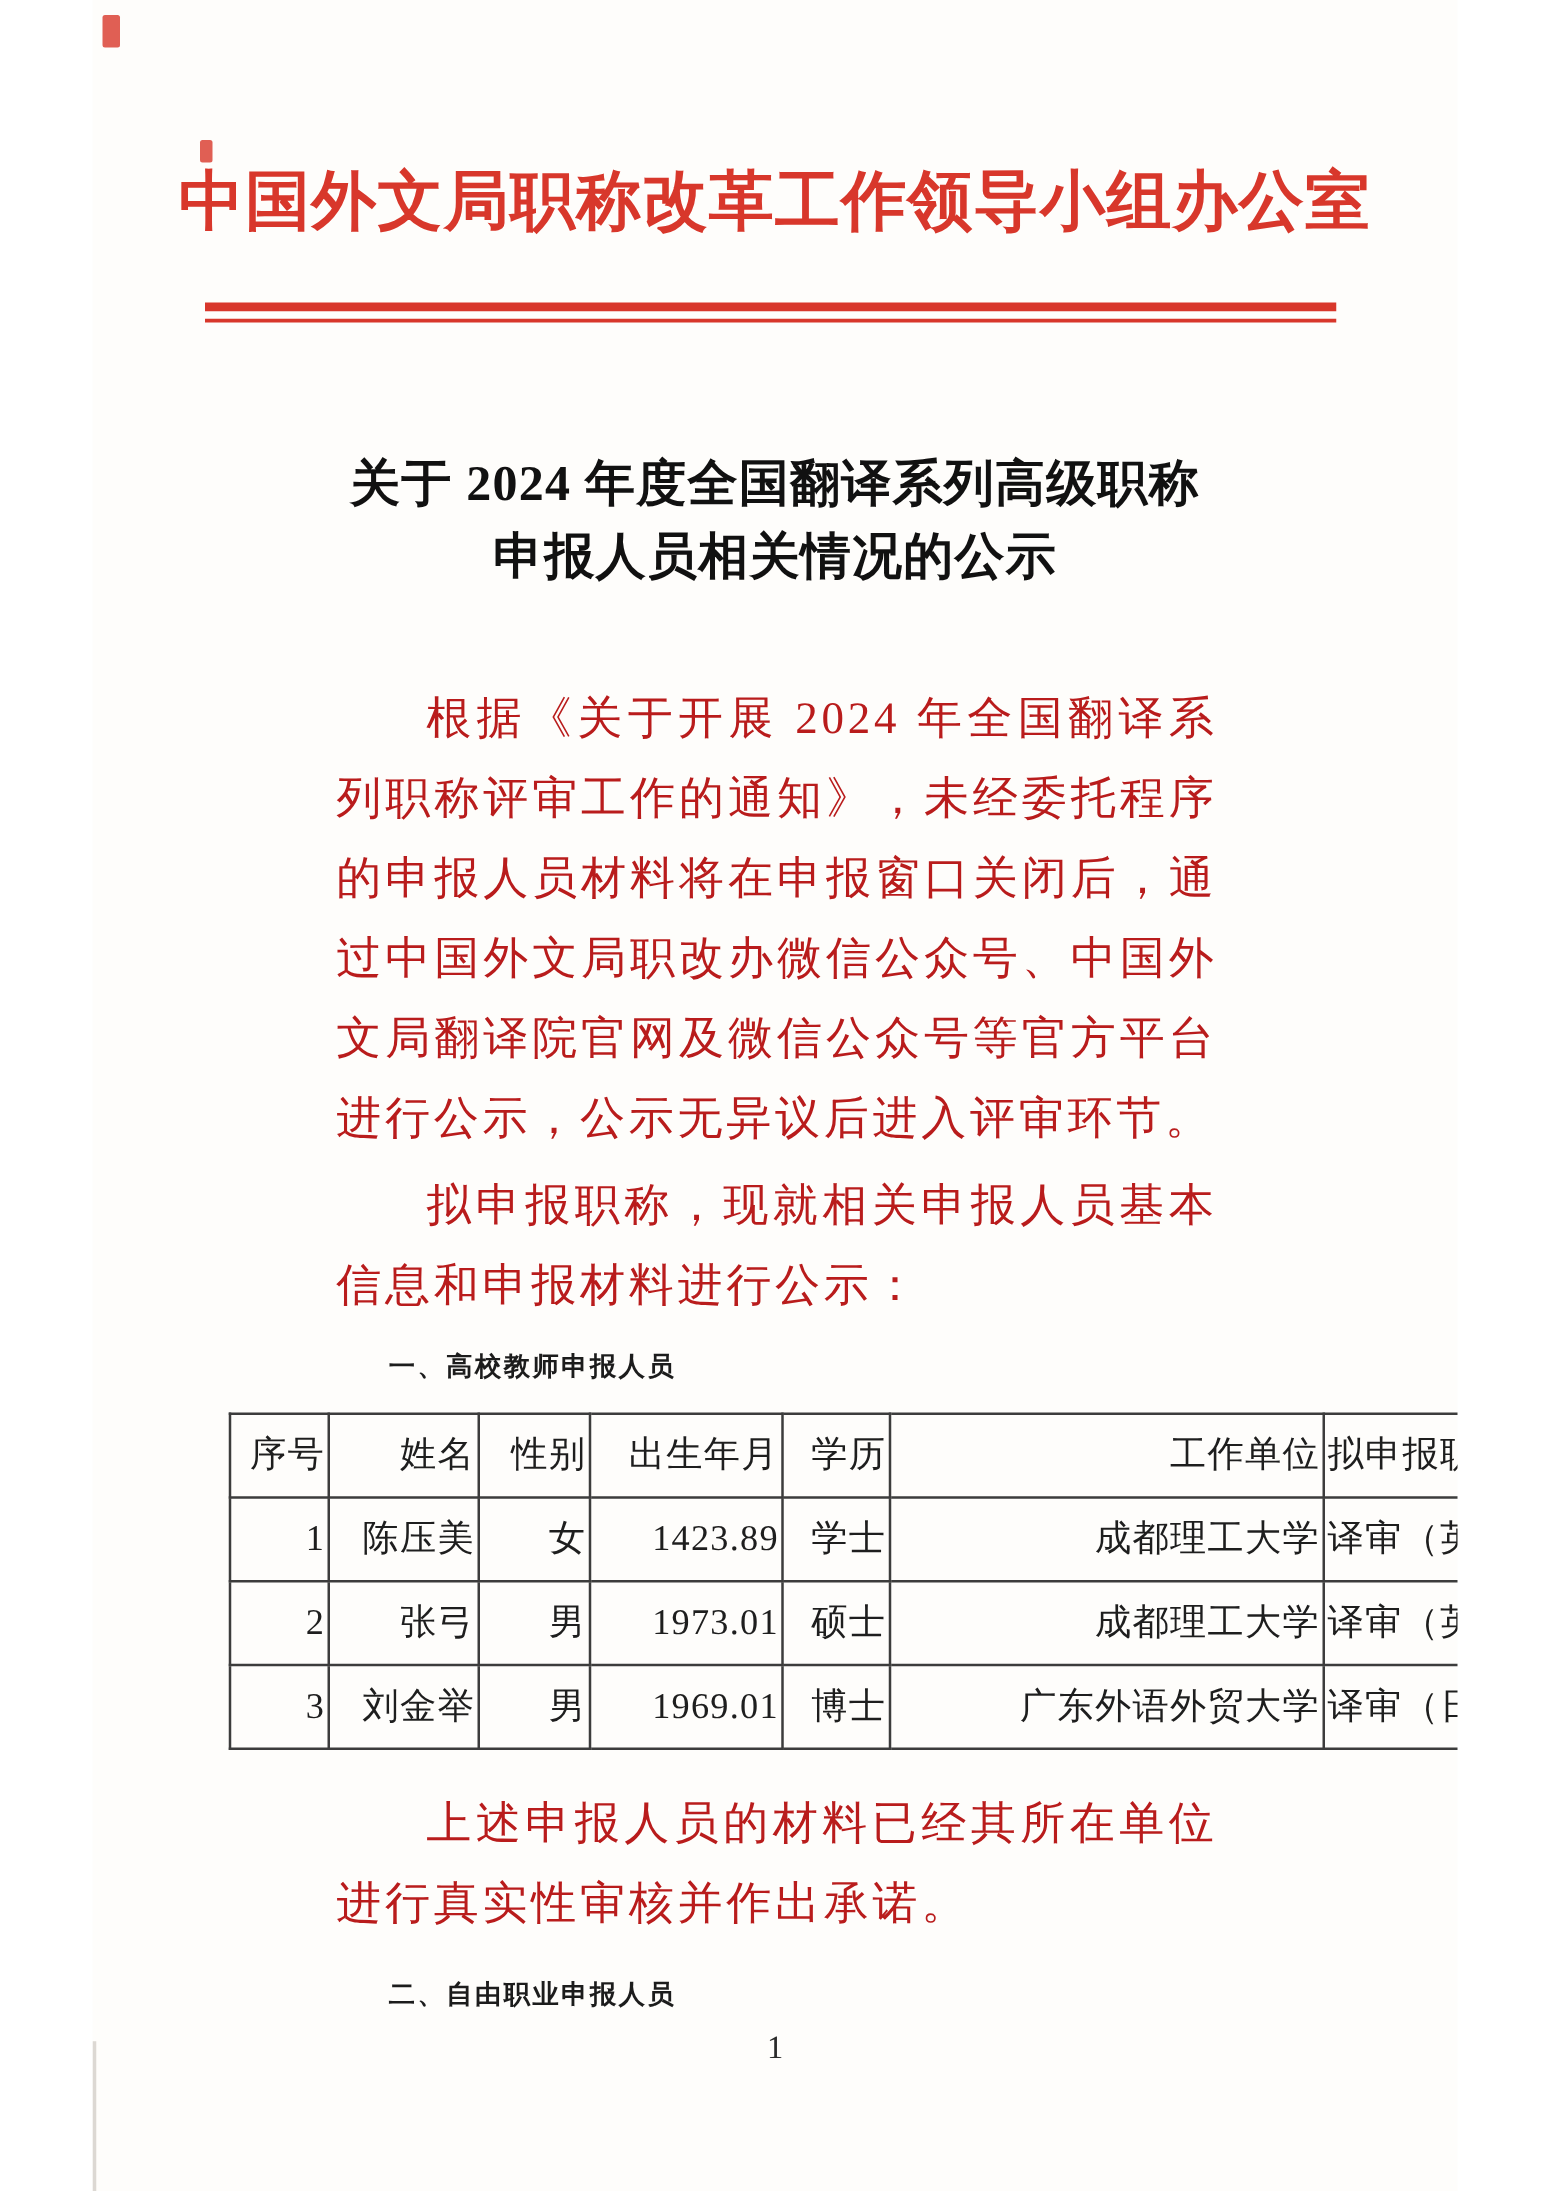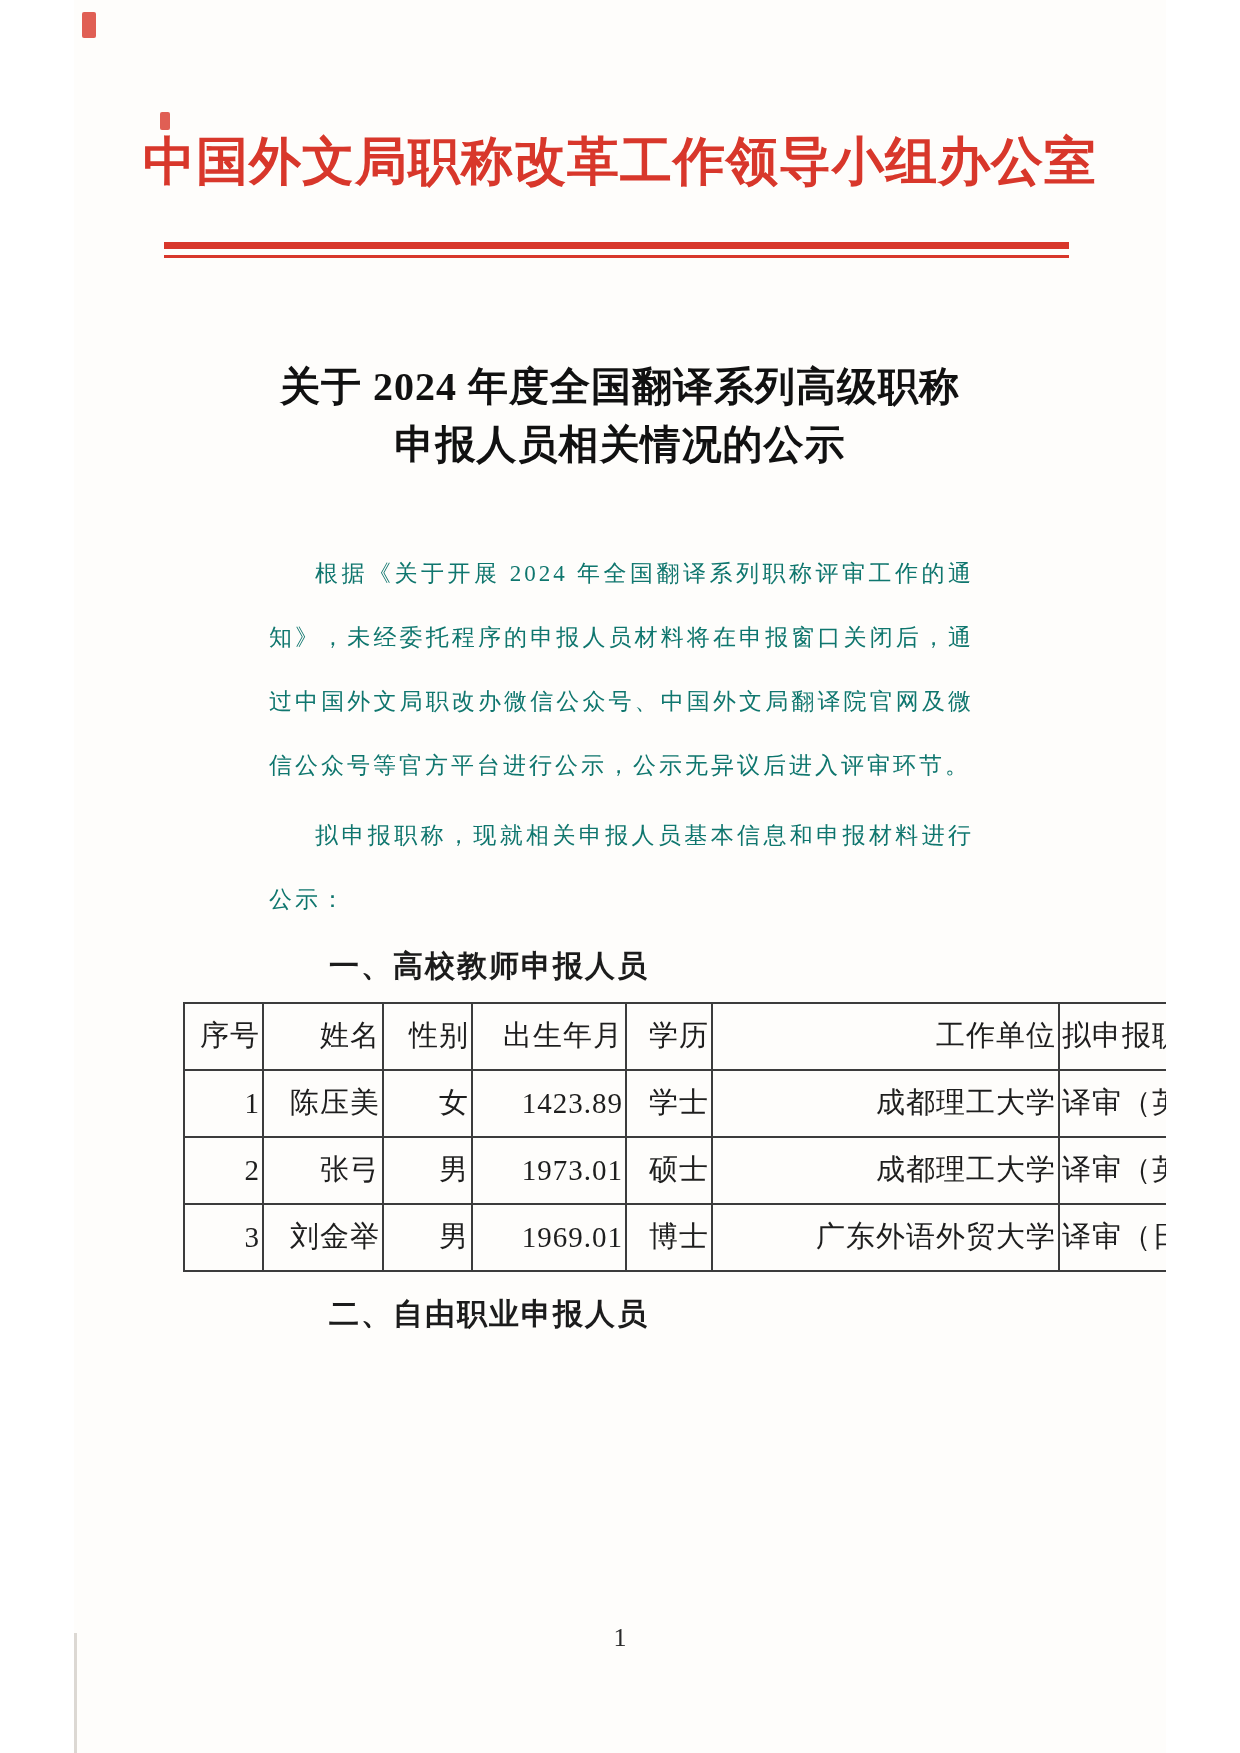--- a/index.html
+++ b/index.html
@@ -38,32 +38,32 @@
     font-size:40px;
     font-weight:bold;
     line-height:58px;
     color:#111;
     letter-spacing:1px;
   }
 
   
   .body-text{
     margin:68px 192px 0 195px;
-    font-size:23px;
+    font-size:36px;
     line-height:64px;
     text-align:justify;
-    color:#0f766e;
+    color:#b91c1c;
     letter-spacing:3px;
   }
   .body-text p{margin:0;text-indent:2em;}
   .body-text p + p{margin-top:6px;}
 
   .section-heading{
     margin:10px 192px 0 195px;
-    font-size:30px;
+    font-size:21px;
     font-weight:bold;
     color:#1c1c1c;
     text-indent:2em;
     line-height:48px;
     font-family:"Liberation Sans","DejaVu Sans",sans-serif;
     letter-spacing:2px;
   }
   .section-heading.second{margin-top:18px;}
 
   
@@ -181,18 +181,21 @@
           <td>刘金举</td>
           <td>男</td>
           <td>1969.01</td>
           <td>博士</td>
           <td>广东外语外贸大学</td>
           <td>译审（日语）</td>
         </tr>
       </tbody>
   </table>
 
+  <div class="body-text after-table">
+    <p>上述申报人员的材料已经其所在单位进行真实性审核并作出承诺。</p>
+  </div>
 
   <div class="section-heading second">二、自由职业申报人员</div>
 
   <div class="page-number">1</div>
 
 </div>
 
 </body></html>

